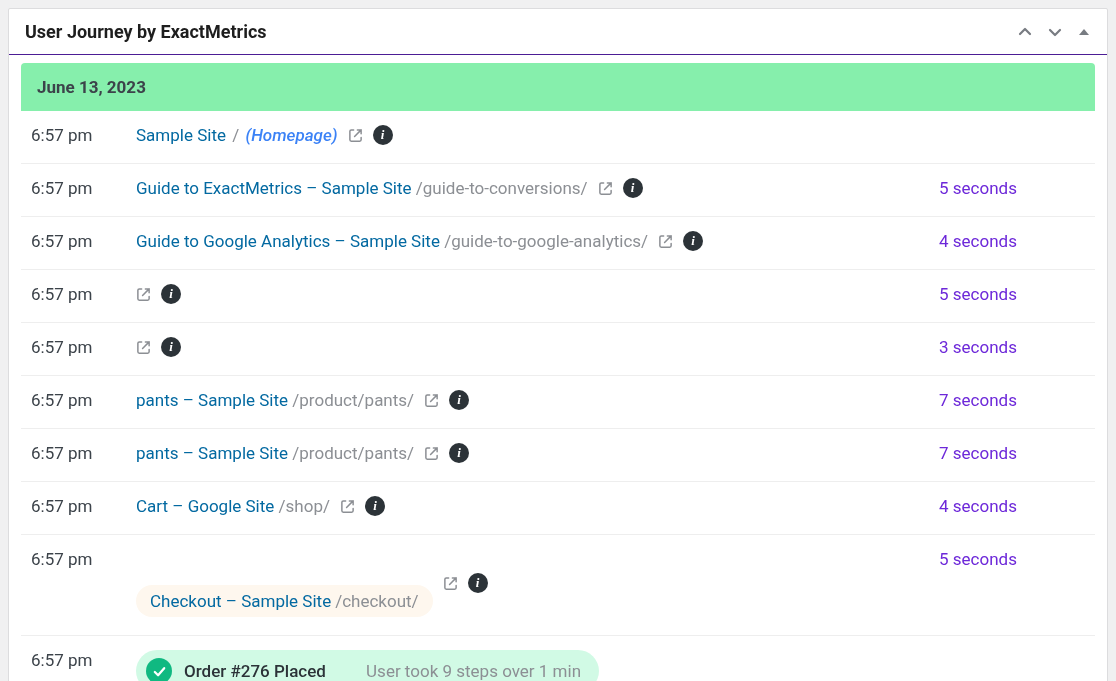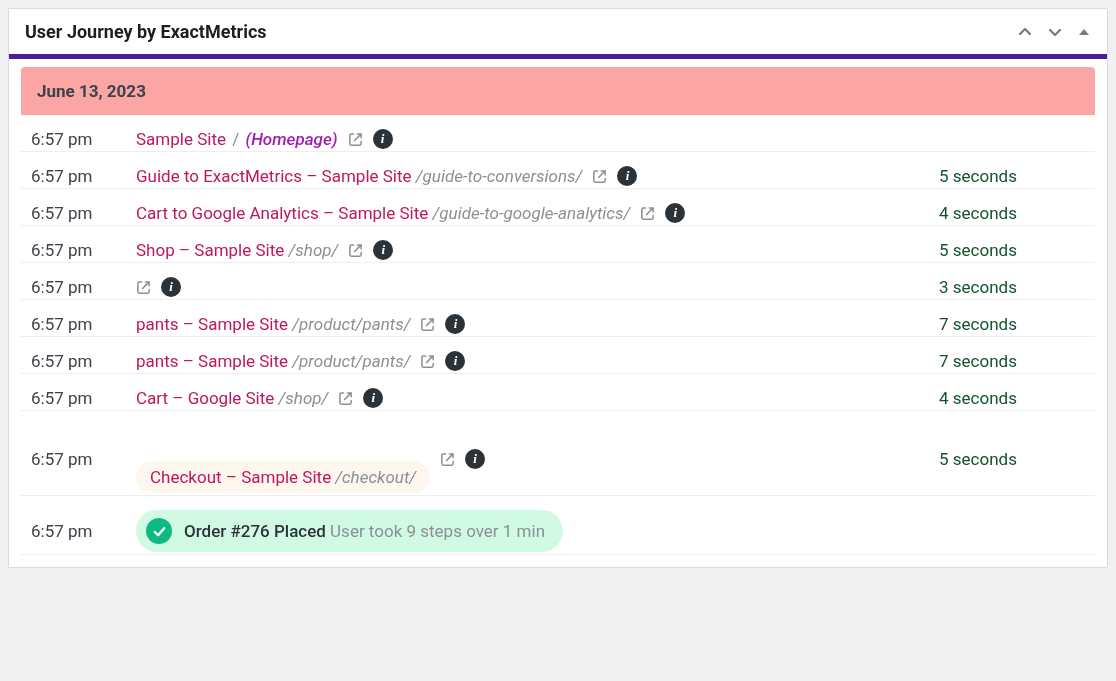--- a/index.html
+++ b/index.html
@@ -13,78 +13,77 @@
     .panel {
       background: #fff;
       border: 1px solid #dcdcde;
       border-radius: 2px;
     }
     .panel-header {
       display: flex;
       align-items: center;
       justify-content: space-between;
       padding: 12px 16px;
-      border-bottom: 5px solid #4c1d95;
+      border-bottom: 1px solid #4c1d95;
     }
     .panel-title {
       font-size: 18px;
       font-weight: 700;
       color: #1e1e1e;
     }
     .panel-actions {
       display: flex;
       align-items: center;
       gap: 14px;
       color: #787c82;
     }
     .panel-actions .icon-btn {
       cursor: pointer;
       display: inline-flex;
     }
     .panel-body {
       padding: 0 12px 12px 12px;
     }
     .date-header {
-      background: #fca5a5;
+      background: #86efac;
       padding: 14px 16px;
       font-size: 17px;
       font-weight: 700;
       color: #3c434a;
       border-radius: 4px 4px 0 0;
       margin-top: 8px;
     }
     .row {
       display: flex;
-      align-items: center;
-      padding: 14px 16px 2px 0;
+      padding: 14px 16px 18px 0;
       border-bottom: 1px solid #eee;
       font-size: 17px;
     }
     .time-col {
       width: 115px;
       flex-shrink: 0;
       color: #3c434a;
       padding-left: 10px;
     }
     .content-col {
       flex: 1;
       display: flex;
       align-items: center;
       gap: 10px;
       min-width: 0;
     }
-    .title-text { color: #be185d; }
+    .title-text { color: #0369a1; }
     .sep { color: #8c8f94; margin: 0 2px; }
-    .path-text { color: #8c8f94; font-style: italic; }
-    .italic { font-style: italic; font-weight: 500; color: #a21caf; }
+    .path-text { color: #8c8f94; }
+    .italic { font-style: italic; font-weight: 500; color: #3b82f6; }
     .duration-col {
       width: 160px;
       flex-shrink: 0;
       text-align: left;
-      color: #14532d;
+      color: #6d28d9;
       padding-left: 20px;
     }
     .ext-icon {
       color: #8c8f94;
       display: inline-flex;
     }
     .info-icon {
       width: 20px;
       height: 20px;
       border-radius: 50%;
@@ -121,21 +120,21 @@
       width: 26px;
       height: 26px;
       border-radius: 50%;
       background: #10b981;
       display: inline-flex;
       align-items: center;
       justify-content: center;
       flex-shrink: 0;
     }
     .order-placed { color: #2c3338; font-weight: 500; }
-    .order-meta { color: #8c8f94; }
+    .order-meta { color: #8c8f94; margin-left: 36px; }
     svg { display: block; }
   </style>
 </head>
 <body>
 
 <div class="panel">
   <div class="panel-header">
     <div class="panel-title">User Journey by ExactMetrics</div>
     <div class="panel-actions">
       <span class="icon-btn">
@@ -184,35 +183,34 @@
                 <path d="M10 2h4v4M14 2L7 9" stroke="#8c8f94" stroke-width="1.6" stroke-linecap="round" stroke-linejoin="round"></path>
               </svg>
             </span>
             <span class="info-icon">i</span>
           </div>
           <div class="duration-col">5 seconds</div>
         </div>
         <div class="row">
           <div class="time-col">6:57 pm</div>
           <div class="content-col">
-            <span><span class="title-text">Cart to Google Analytics – Sample Site</span> <span class="path-text">/guide-to-google-analytics/</span></span>
+            <span><span class="title-text">Guide to Google Analytics – Sample Site</span> <span class="path-text">/guide-to-google-analytics/</span></span>
             <span class="ext-icon">
               <svg width="15" height="15" viewBox="0 0 16 16" fill="none">
                 <path d="M6 2H3.5C2.67 2 2 2.67 2 3.5v9C2 13.33 2.67 14 3.5 14h9c.83 0 1.5-.67 1.5-1.5V10" stroke="#8c8f94" stroke-width="1.6" stroke-linecap="round"></path>
                 <path d="M10 2h4v4M14 2L7 9" stroke="#8c8f94" stroke-width="1.6" stroke-linecap="round" stroke-linejoin="round"></path>
               </svg>
             </span>
             <span class="info-icon">i</span>
           </div>
           <div class="duration-col">4 seconds</div>
         </div>
         <div class="row">
           <div class="time-col">6:57 pm</div>
           <div class="content-col">
-            <span><span class="title-text">Shop – Sample Site</span> <span class="path-text">/shop/</span></span>
             <span class="ext-icon">
               <svg width="15" height="15" viewBox="0 0 16 16" fill="none">
                 <path d="M6 2H3.5C2.67 2 2 2.67 2 3.5v9C2 13.33 2.67 14 3.5 14h9c.83 0 1.5-.67 1.5-1.5V10" stroke="#8c8f94" stroke-width="1.6" stroke-linecap="round"></path>
                 <path d="M10 2h4v4M14 2L7 9" stroke="#8c8f94" stroke-width="1.6" stroke-linecap="round" stroke-linejoin="round"></path>
               </svg>
             </span>
             <span class="info-icon">i</span>
           </div>
           <div class="duration-col">5 seconds</div>
         </div>

